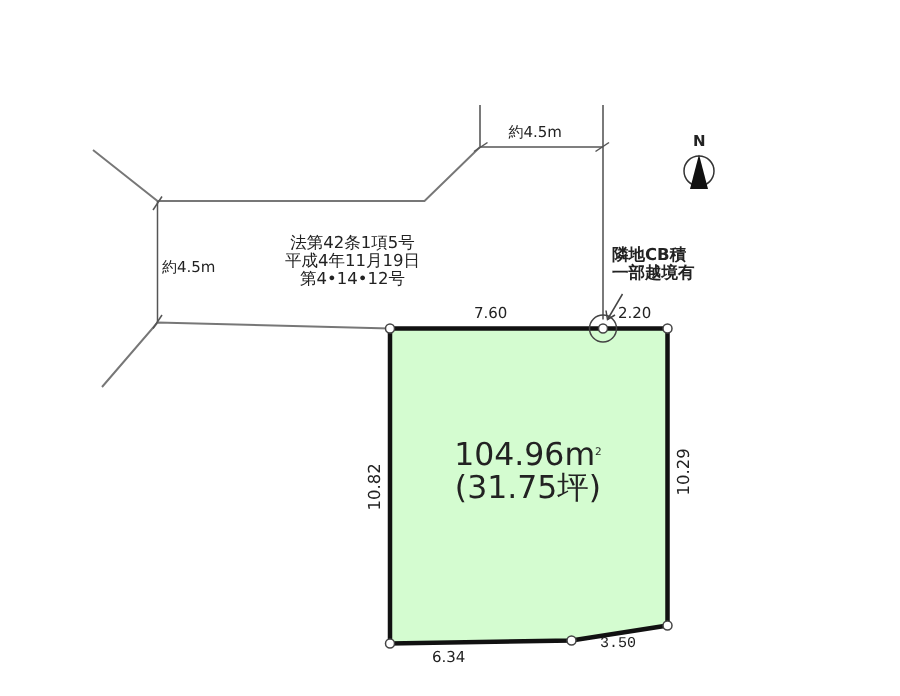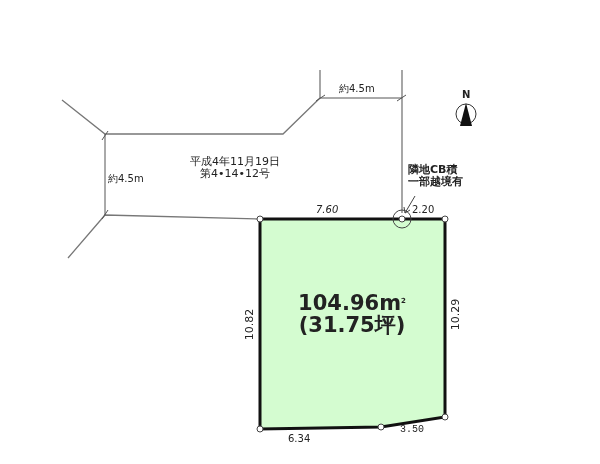--- a/index.html
+++ b/index.html
@@ -2,21 +2,21 @@
 <html><head>
   <meta charset="utf-8">
   <style>
     html, body { margin: 0; padding: 0; background: #ffffff; }
     body { width: 600px; height: 464px; position: relative; overflow: hidden;
            font-family: "DejaVu Sans", "Liberation Sans", sans-serif; color: #222; }
     svg { position: absolute; left: 0; top: 0; }
     .lbl { position: absolute; white-space: nowrap; font-size: 10px; color: #222; line-height: 1; }
     .note { position: absolute; font-size: 11px; line-height: 12px; text-align: center; color: #222; }
     .area { position: absolute; left: 262px; top: 292px; width: 180px; text-align: center;
-            font-size: 21px; line-height: 22px; color: #222; font-weight: bold; }
+            font-size: 21px; line-height: 22px; color: #222; }
     .area sup { font-size: 7px; vertical-align: top; position: relative; top: -2px; }
     .vert { position: absolute; font-size: 11px; transform: rotate(-90deg); transform-origin: center; white-space: nowrap; }
     .north-n { position: absolute; left: 462px; top: 89px; font-size: 10px; font-weight: bold; }
   </style>
 </head>
 <body>
 
 <svg width="600" height="464" viewBox="0 0 600 464">
 
   <g stroke="#777" stroke-width="1.3" fill="none">
@@ -62,30 +62,31 @@
     <polygon points="466,103 460,126 472,126" fill="#111"></polygon>
   </g>
 </svg>
 
 <div class="north-n">N</div>
 
 <div class="lbl" style="left:339px; top:84px;">約4.5m</div>
 <div class="lbl" style="left:108px; top:174px;">約4.5m</div>
 
 <div class="note" style="left:180px; top:156px; width:110px;">
+  <div>法第42条1項5号</div>
   <div>平成4年11月19日</div>
   <div>第4•14•12号</div>
 </div>
 
 <div class="note" style="left:408px; top:164px; width:62px; text-align:left;font-weight:bold;">
   <div>隣地CB積</div>
   <div>一部越境有</div>
 </div>
 
-<div class="lbl" style="left:316px; top:205px;font-style:italic;">7.60</div>
+<div class="lbl" style="left:316px; top:205px;">7.60</div>
 <div class="lbl" style="left:412px; top:205px;">2.20</div>
 <div class="vert" style="left:234px; top:318px;">10.82</div>
 <div class="vert" style="left:440px; top:308px;">10.29</div>
 <div class="lbl" style="left:288px; top:434px;">6.34</div>
 <div class="lbl" style="left:400px; top:425px;font-family:Liberation Mono, monospace;">3.50</div>
 
 <div class="area">
   <div><span>104.96m</span><sup>2</sup></div>
   <div>(31.75坪)</div>
 </div>

